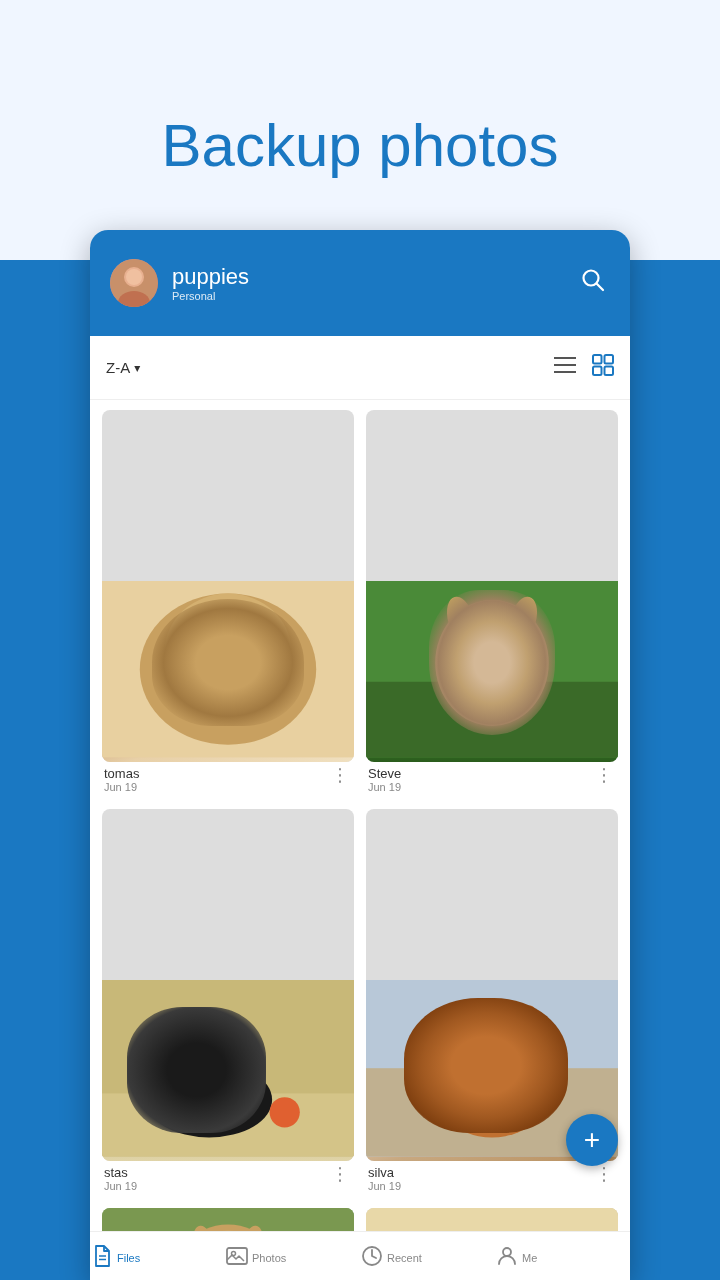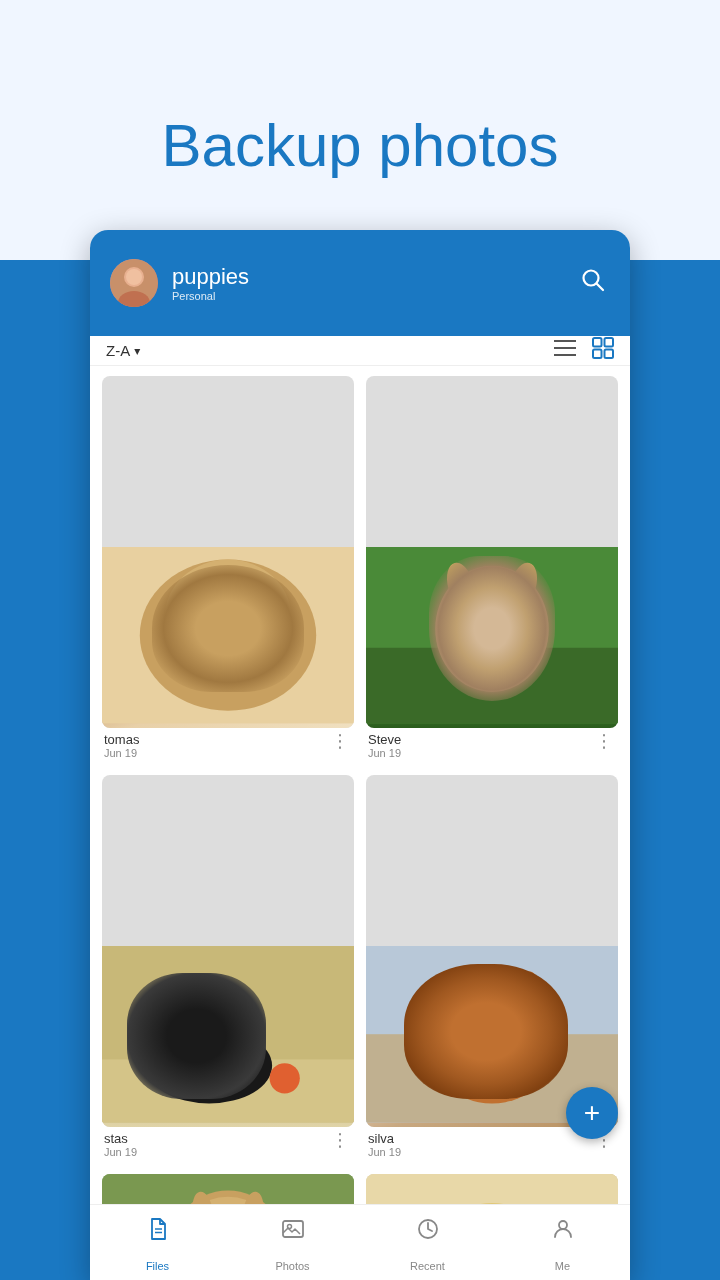--- a/index.html
+++ b/index.html
@@ -106,21 +106,21 @@
       color: white;
       font-size: 22px;
       cursor: pointer;
       padding: 4px;
     }
 
     
     .toolbar {
       display: flex;
       align-items: center;
-      padding: 1px 16px;
+      padding: 18px 16px;
       border-bottom: 1px solid #eee;
       gap: 8px;
       flex-shrink: 0;
     }
 
     .sort-btn {
       display: flex;
       align-items: center;
       gap: 4px;
       font-size: 15px;
@@ -287,23 +287,23 @@
       display: flex;
       border-top: 1px solid #eee;
       padding: 8px 0 4px;
       flex-shrink: 0;
       background: white;
     }
 
     .nav-item {
       flex: 1;
       display: flex;
-      flex-direction: column;
-      align-items: center;
-      gap: 15px;
+      flex-direction: row;
+      align-items: center;
+      gap: 3px;
       cursor: pointer;
       padding: 4px 0;
     }
 
     .nav-icon {
       font-size: 22px;
       line-height: 1;
     }
 
     .nav-label {

